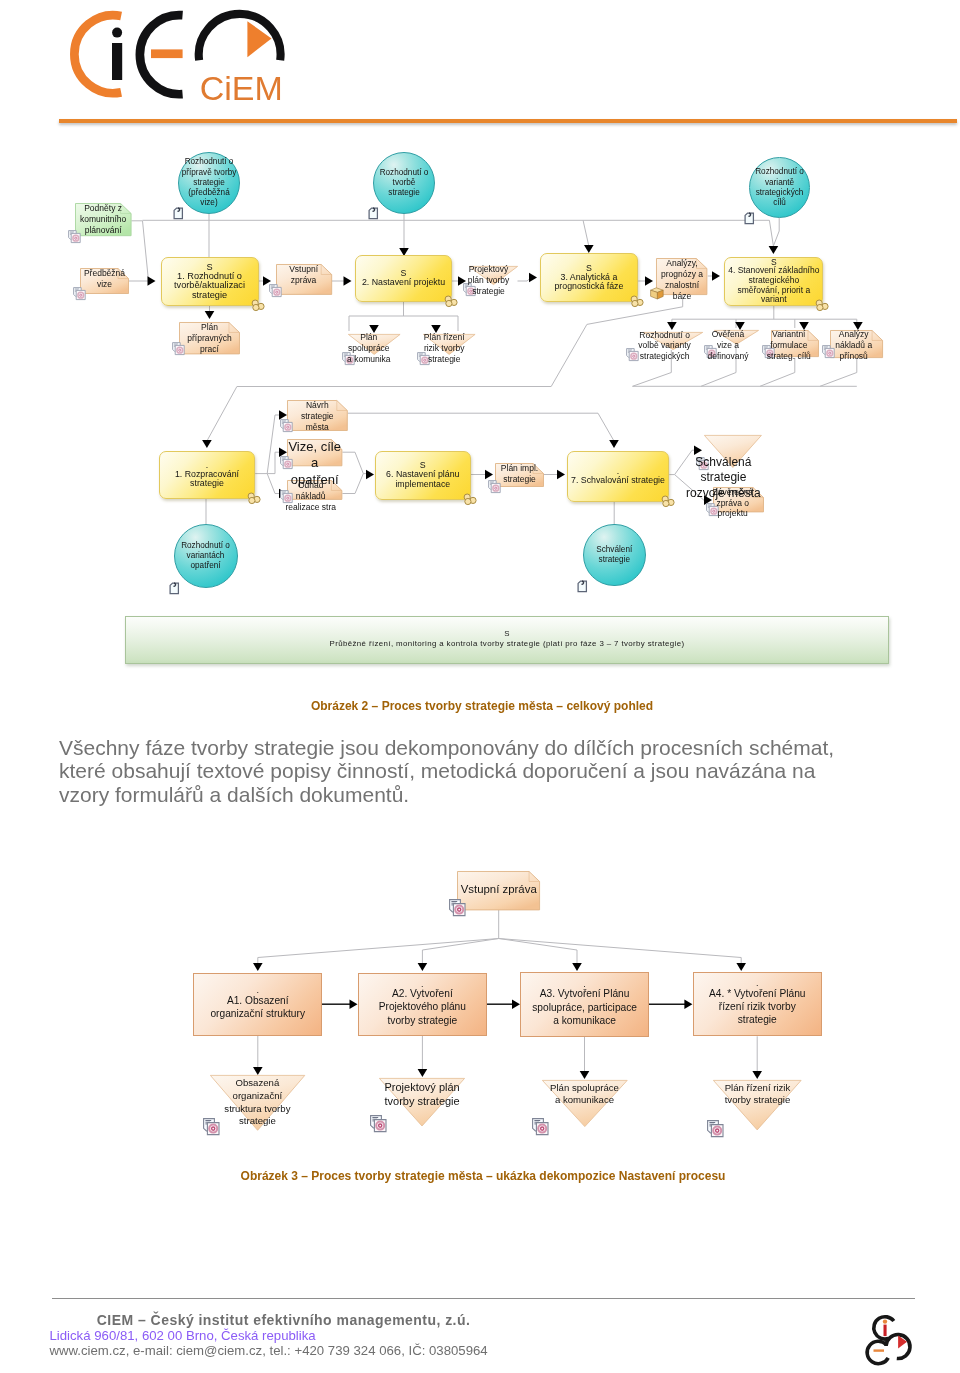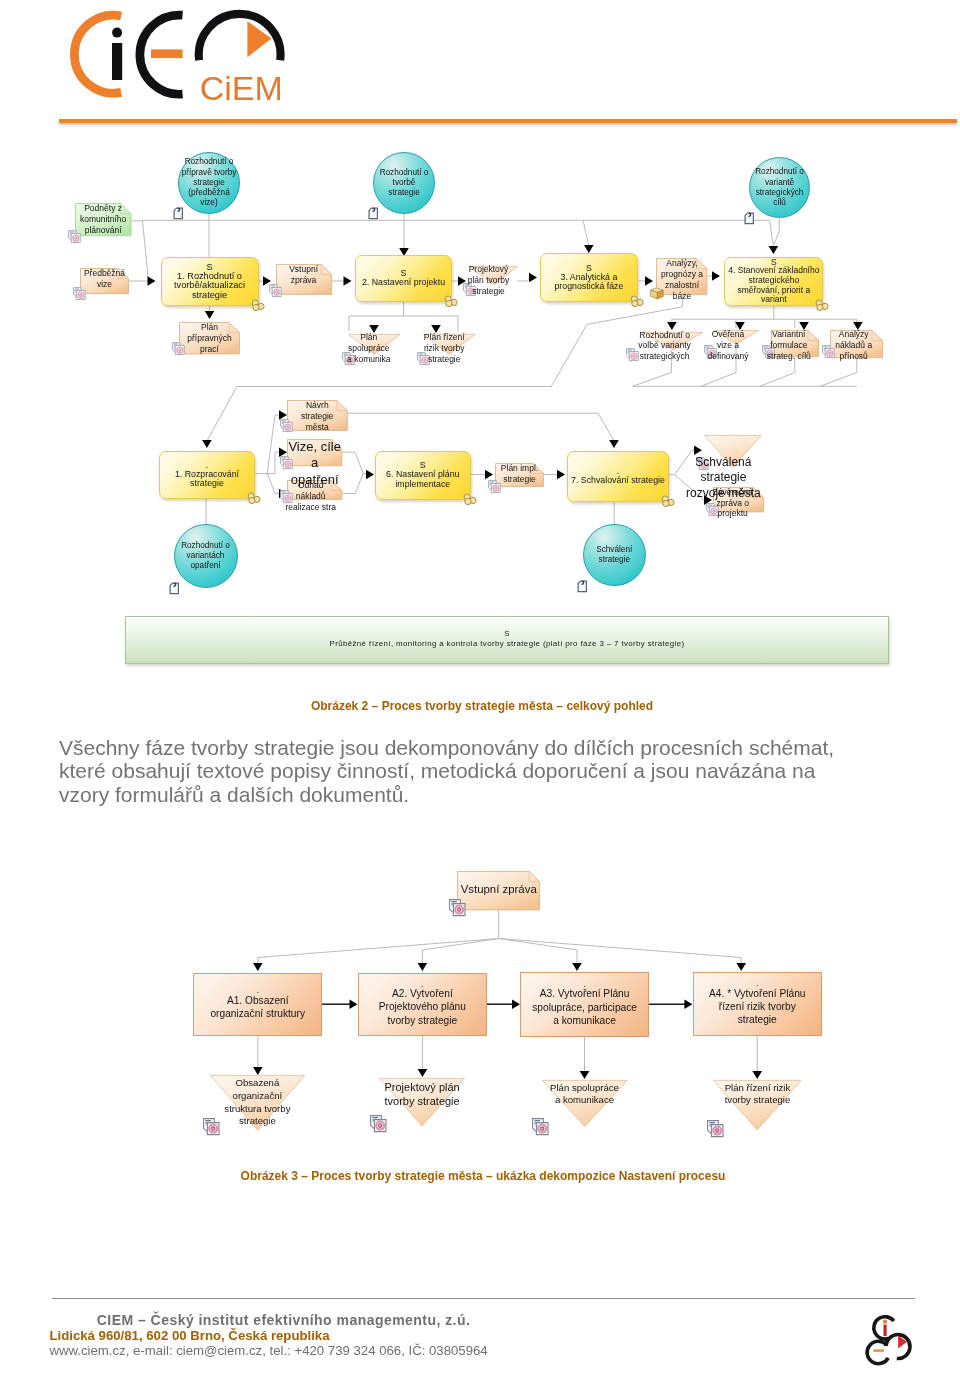--- a/index.html
+++ b/index.html
@@ -36,21 +36,21 @@
   svg{position:absolute;left:0;top:0;overflow:visible;}
   svg[data-name="document-link-icon"],svg[data-name="event-page-icon"],svg[data-name="3d-box-icon"]{z-index:4;}
 
   
   .caption{color:#a16207;font-weight:bold;text-align:center;font-size:12px;letter-spacing:0;}
   #body-text{left:59px;top:736px;width:800px;font-size:21px;color:#737373;line-height:23.4px;text-align:left;}
 
   
   #ft-rule{left:52.2px;top:1298px;width:862.6px;height:1.4px;background:#8e8e8e;}
   #ft1{left:48.8px;top:1311.5px;font-size:14.0px;font-weight:bold;color:#6f6f6f;letter-spacing:0.46px;margin-left:48px;}
-  #ft2{left:49.5px;top:1327.5px;font-size:13.2px;font-weight:bold;color:#a16207;}
+  #ft2{left:49.5px;top:1327.5px;font-size:13.2px;font-weight:normal;color:#8b5cf6;}
   #ft3{left:49.5px;top:1342.5px;font-size:13.2px;font-weight:normal;color:#6f6f6f;}
 </style>
 </head>
 <body>
 
 <div class="page" data-name="document-page">
 
   <div class="abs" data-name="header" style="left:0;top:0;width:960px;height:130px;text-align:right;">
     <svg width="230" height="105" style="left:66px;top:8px;" data-name="ciem-logo-mark" viewBox="0 0 230 105">
 

